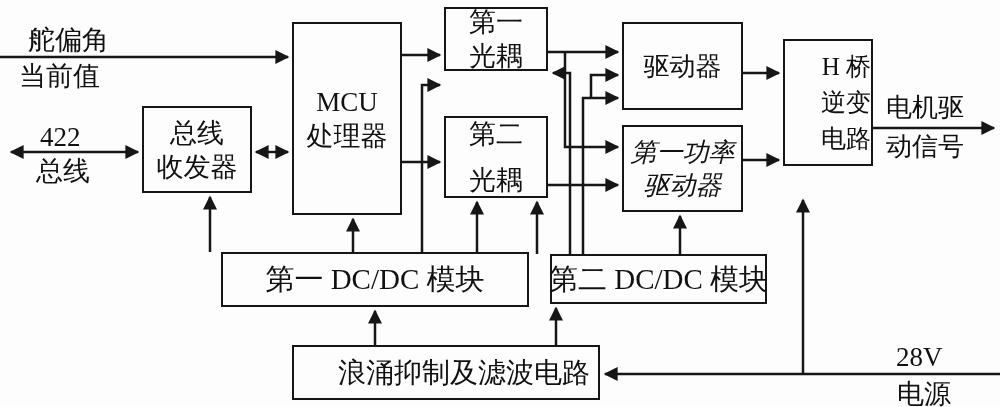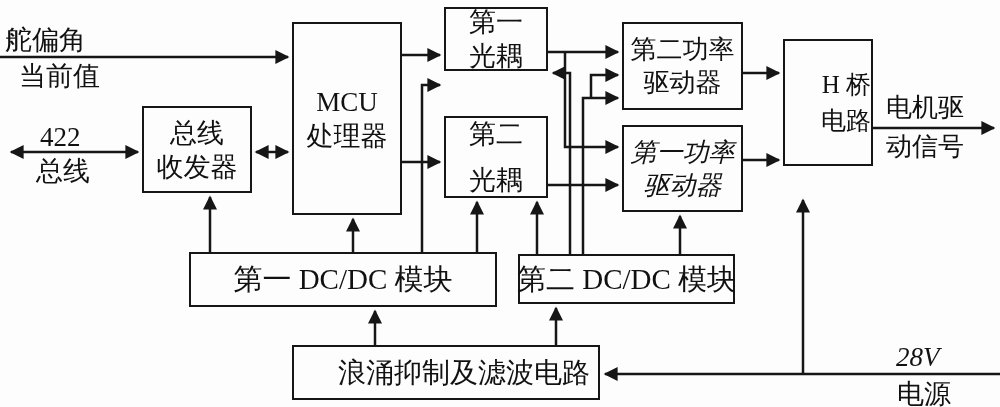--- a/index.html
+++ b/index.html
@@ -10,21 +10,21 @@
   #wires{position:absolute;left:0;top:0;width:1000px;height:407px;}
   .box{
     position:absolute;box-sizing:border-box;border:2.5px solid #161616;background:#fdfdfd;
     display:flex;flex-direction:column;justify-content:center;align-items:center;
     text-align:center;
   }
   .box span{display:block;white-space:nowrap;}
   .lbl{position:absolute;text-align:center;white-space:nowrap;}
   .f27{font-size:27px;line-height:34px;}
   .f26{font-size:26px;line-height:33px;}
-  .f29{font-size:29px;line-height:29px;}
+  .f29{font-size:29px;line-height:29px;margin-left:32px;}
 </style>
 </head>
 <body>
 
 <div id="stage">
 
   <svg id="wires" viewBox="0 0 1000 407" xmlns="http://www.w3.org/2000/svg">
     <defs>
       <marker id="ah" viewBox="0 0 10 10" refX="9" refY="5" markerWidth="7" markerHeight="5.6" orient="auto-start-reverse">
         <path d="M0,0 L10,5 L0,10 z" fill="#161616"></path>
@@ -72,51 +72,51 @@
     <span>第一</span>
     <span>光耦</span>
   </div>
 
   <div class="box f27" style="left:444px;top:116px;width:104px;height:82px;gap:12px;">
     <span>第二</span>
     <span>光耦</span>
   </div>
 
   <div class="box f26" style="left:622px;top:22px;width:121px;height:88px;">
-    <span>第二功率</span>
     <span>驱动器</span>
   </div>
 
   <div class="box f26" style="left:622px;top:125px;width:121px;height:87px;font-style:italic;">
     <span>第一功率</span>
     <span>驱动器</span>
   </div>
 
   <div class="box" style="left:783px;top:39px;width:90px;height:127px;font-size:25px;line-height:36px;align-items:flex-end;">
     <span>H 桥</span>
+    <span>逆变</span>
     <span>电路</span>
   </div>
 
   <div class="box f29" style="left:189px;top:252px;width:308px;height:55px;">
     <span>第一 DC/DC 模块</span>
   </div>
 
   <div class="box f29" style="left:518px;top:254px;width:217px;height:50px;">
     <span>第二 DC/DC 模块</span>
   </div>
 
   <div class="box" style="left:292px;top:345px;width:308px;height:55px;font-size:28px;padding-left:36px;">
     <span>浪涌抑制及滤波电路</span>
   </div>
 
-  <div class="lbl f27" style="left:5px;top:23px;text-align:right;">舵偏角</div>
+  <div class="lbl f27" style="left:28px;top:23px;text-align:right;">舵偏角</div>
   <div class="lbl f27" style="left:19px;top:59px;">当前值</div>
 
   <div class="lbl f27" style="left:40px;top:120px;">422</div>
   <div class="lbl f27" style="left:36px;top:154px;">总线</div>
 
   <div class="lbl f26" style="left:886px;top:91px;">电机驱</div>
   <div class="lbl f26" style="left:886px;top:130px;">动信号</div>
 
-  <div class="lbl f27" style="left:896px;top:340px;font-style:italic;">28V</div>
+  <div class="lbl f27" style="left:896px;top:340px;">28V</div>
   <div class="lbl f27" style="left:897px;top:377px;">电源</div>
 
 </div>
 
 </body></html>

